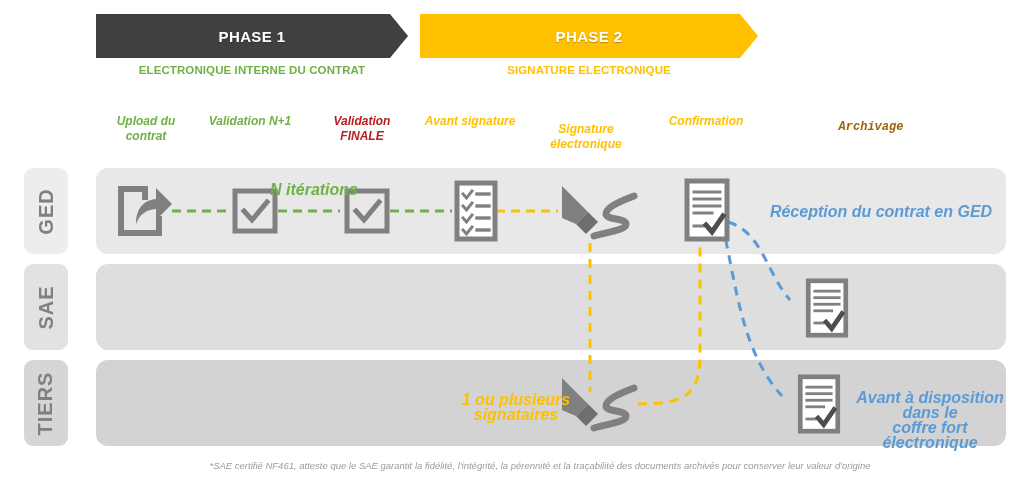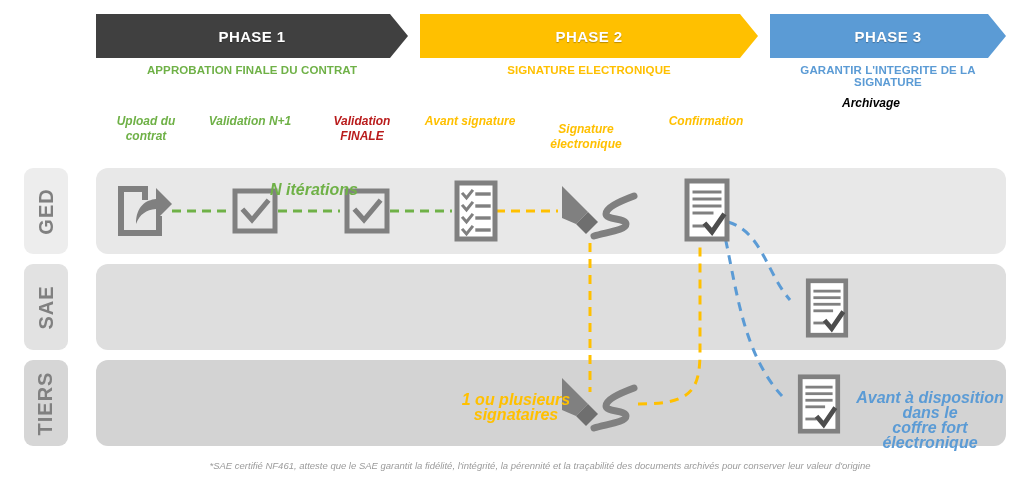--- a/index.html
+++ b/index.html
@@ -64,44 +64,38 @@
 </style>
 </head>
 <body>
 
 <div id="stage">
 
   <div class="phase-band" id="phase-0" style="left: 96px; top: 14px; width: 312px; height: 72px;">
     <div class="phase-chev" style="width: 312px; background: #404040; clip-path: polygon(0px 0px, calc(100% - 18px) 0px, 100% 50%, calc(100% - 18px) 100%, 0px 100%);">
       <span>PHASE 1</span>
     </div>
-    <div class="phase-sub" style="color: rgb(111, 177, 71);">APPROBATION FINALE DU CONTRAT</div>
+    <div class="phase-sub" style="color: rgb(111, 177, 71);">ELECTRONIQUE INTERNE DU CONTRAT</div>
   </div>
 
   <div class="phase-band" id="phase-1" style="left: 420px; top: 14px; width: 338px; height: 72px;">
     <div class="phase-chev" style="width: 338px; background: rgb(255, 192, 0); clip-path: polygon(0px 0px, calc(100% - 18px) 0px, 100% 50%, calc(100% - 18px) 100%, 0px 100%);">
       <span>PHASE 2</span>
     </div>
     <div class="phase-sub" style="color: rgb(255, 192, 0);">SIGNATURE ELECTRONIQUE</div>
   </div>
 
-  <div class="phase-band" id="phase-2" style="left: 770px; top: 14px; width: 236px; height: 72px;">
-    <div class="phase-chev" style="width: 236px; background: rgb(91, 155, 213); clip-path: polygon(0px 0px, calc(100% - 18px) 0px, 100% 50%, calc(100% - 18px) 100%, 0px 100%);">
-      <span>PHASE 3</span>
-    </div>
-    <div class="phase-sub" style="color: rgb(91, 155, 213);">GARANTIR L'INTEGRITE DE LA SIGNATURE</div>
-  </div>
 
   <div class="step-label" id="step-0" style="left: 96px; top: 114px; width: 100px; color: rgb(111, 177, 71);">Upload du contrat</div>
   <div class="step-label" id="step-1" style="left: 202px; top: 114px; width: 96px; color: rgb(111, 177, 71);">Validation N+1</div>
   <div class="step-label" id="step-2" style="left: 314px; top: 114px; width: 96px; color: #b91c1c;">Validation FINALE</div>
   <div class="step-label" id="step-3" style="left: 424px; top: 114px; width: 92px; color: rgb(255, 192, 0);">Avant signature</div>
   <div class="step-label" id="step-4" style="left: 528px; top: 122px; width: 116px; color: rgb(255, 192, 0);">Signature électronique</div>
   <div class="step-label" id="step-5" style="left: 656px; top: 114px; width: 100px; color: rgb(255, 192, 0);">Confirmation</div>
-  <div class="step-label" id="step-6" style="left: 812px; top: 96px; width: 118px; color: #000000;">Archivage</div>
+  <div class="step-label" id="step-6" style="left: 812px; top: 120px; width: 118px; color: #a16207; font-family: Liberation Mono, monospace;">Archivage</div>
 
   <div class="lane-tag" id="tag-0" style="left: 24px; top: 168px; width: 44px; height: 86px; background: rgb(237, 237, 237);">
     <span>GED</span>
   </div>
   <div class="lane" id="lane-0" style="left: 96px; top: 168px; width: 910px; height: 86px; background: rgb(232, 232, 232);"></div>
 
   <div class="lane-tag" id="tag-1" style="left: 24px; top: 264px; width: 44px; height: 86px; background: rgb(226, 226, 226);">
     <span>SAE</span>
   </div>
   <div class="lane" id="lane-1" style="left: 96px; top: 264px; width: 910px; height: 86px; background: rgb(222, 222, 222);"></div>
@@ -222,20 +216,23 @@
         <line x1="10" y1="48" x2="19" y2="48"></line>
       </g>
       <path d="M22 47 L28 54 L39 38" fill="none" stroke="#4d4d4d" stroke-width="5" stroke-linecap="square"></path>
     </svg>
   </div>
 
   <div class="note green" style="left:268px;top:182px;width:92px;text-align:center;">
     <span>N itérations</span>
   </div>
 
+  <div class="note blue" style="left:756px;top:204px;width:250px;text-align:center;">
+    <span>Réception du contrat en </span><b>GED</b>
+  </div>
 
 
   <div class="note yellow" style="left:456px;top:392px;width:120px;text-align:center;">
     <span>1 ou plusieurs</span><br>
     <span>signataires</span>
   </div>
 
   <div class="note blue" style="left:846px;top:390px;width:168px;text-align:center;">
     <span>Avant à disposition dans le</span><br>
     <span>coffre fort électronique</span>

